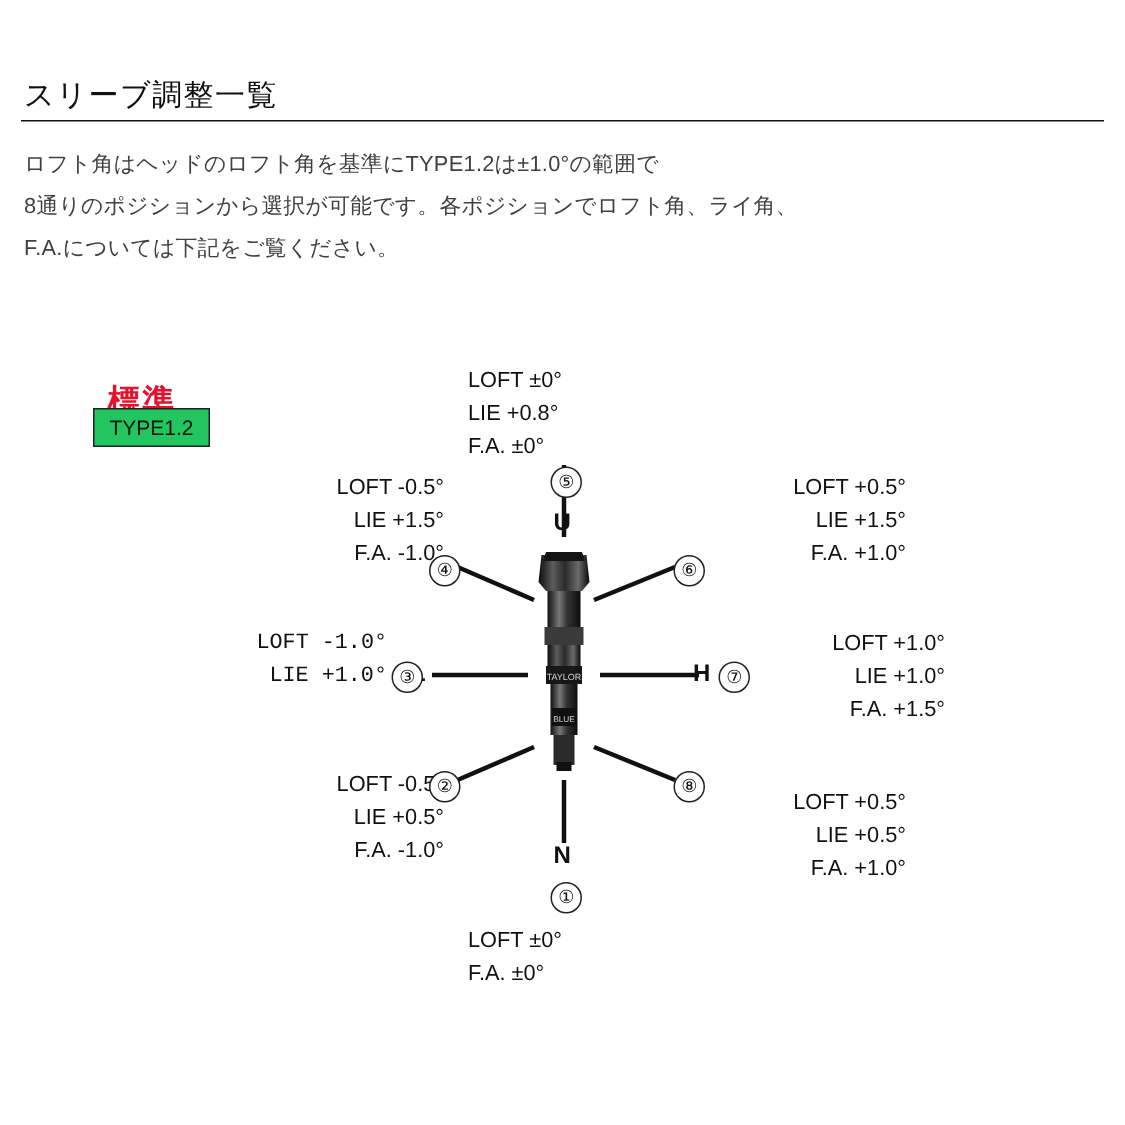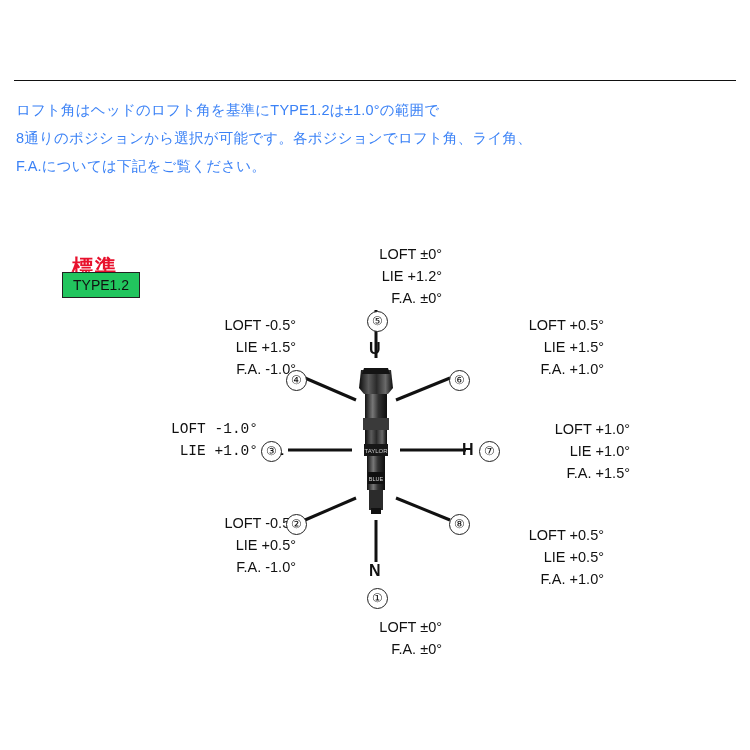--- a/index.html
+++ b/index.html
@@ -37,21 +37,21 @@
     height: 1px;
     background: #111;
   }
   .lead {
     position: absolute;
     left: 16px;
     top: 96px;
     width: 700px;
     font-size: 14.5px;
     line-height: 28px;
-    color: #3b82f6;
+    color: #404040;
     letter-spacing: 0.2px;
   }
 
   
   .std-label {
     position: absolute;
     left: 72px;
     top: 253px;
     font-size: 21px;
     font-weight: bold;
@@ -95,21 +95,21 @@
   
   .lblk {
     position: absolute;
     font-size: 14.5px;
     line-height: 22px;
     color: #111;
     white-space: nowrap;
   }
   .lblk.right { text-align: right; }
   .lblk.left  { text-align: right; }
-  .lblk.center{ text-align: right; }
+  .lblk.center{ text-align: left; }
 
   
   .num {
     position: absolute;
     width: 19px;
     height: 19px;
     border: 1px solid #222;
     border-radius: 50%;
     font-size: 12px;
     line-height: 19px;
@@ -124,20 +124,21 @@
     font-size: 16px;
     font-weight: bold;
     color: #111;
   }
 </style>
 </head>
 <body>
 
 <div class="page">
 
+  <div class="title">スリーブ調整一覧</div>
   <div class="title-rule"></div>
   <div class="lead">
     <div>ロフト角はヘッドのロフト角を基準にTYPE1.2は±1.0°の範囲で</div>
     <div>8通りのポジションから選択が可能です。各ポジションでロフト角、ライ角、</div>
     <div>F.A.については下記をご覧ください。</div>
   </div>
 
   <div class="std-label">標準</div>
   <div class="std-box">TYPE1.2</div>
 
@@ -198,21 +199,21 @@
       <rect x="16" y="140" width="10" height="6" fill="#111"></rect>
     </svg>
 
     <div class="letter" style="left:369px; top:340px;">U</div>
     <div class="letter" style="left:274px; top:441px;">L</div>
     <div class="letter" style="left:462px; top:441px;">H</div>
     <div class="letter" style="left:369px; top:562px;">N</div>
 
     <div class="lblk center" style="left:312px; top:243px; width:130px;">
       <div>LOFT ±0°</div>
-      <div>LIE +1.2°</div>
+      <div>LIE +0.8°</div>
       <div>F.A. ±0°</div>
     </div>
     <div class="num" style="left:367px; top:311px;">⑤</div>
 
     <div class="lblk left" style="left:170px; top:314px; width:126px;">
       <div>LOFT -0.5°</div>
       <div>LIE +1.5°</div>
       <div>F.A. -1.0°</div>
     </div>
     <div class="num" style="left:286px; top:370px;">④</div>

